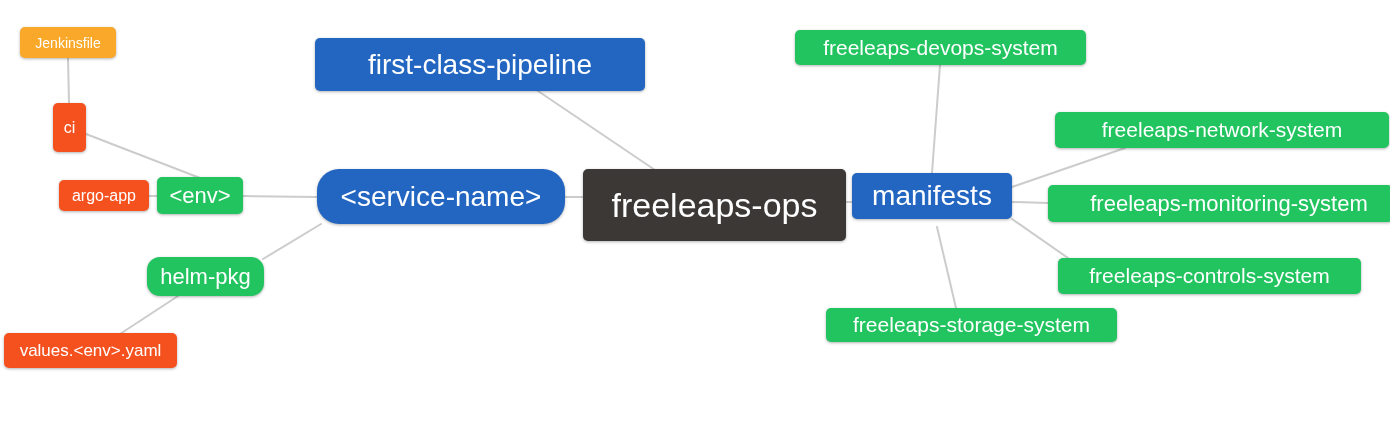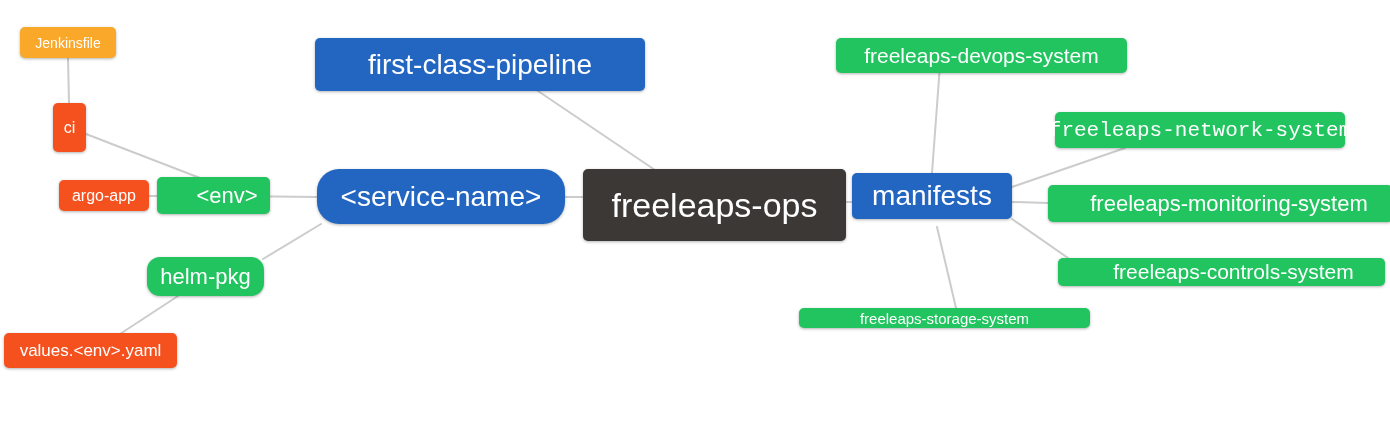--- a/index.html
+++ b/index.html
@@ -38,32 +38,32 @@
   }
   .c-blue   { background: var(--blue,   #2366c2); }
   .c-green  { background: var(--green,  #21c45f); }
   .c-dark   { background: var(--dark,   #3b3836); }
   .c-orange { background: var(--orange, #f9a82a); }
   .c-red    { background: var(--red,    #f4511e); }
 
   #n-jenkinsfile          { left: 20px;   top: 27px;  width: 96px;  height: 31px; font-size: 14px; }
   #n-ci                   { left: 53px;   top: 103px; width: 33px;  height: 49px; font-size: 16px; }
   #n-argo-app             { left: 31px;   top: 180px; width: 90px;  height: 31px; font-size: 16px; margin-left: 28px; }
-  #n-env                  { left: 157px;  top: 177px; width: 86px;  height: 37px; font-size: 22px; padding-left: 27px; }
+  #n-env                  { left: 157px;  top: 177px; width: 86px;  height: 37px; font-size: 22px; }
   #n-helm-pkg             { left: 147px;  top: 257px; width: 117px; height: 39px; font-size: 22px; border-radius: 13px; }
   #n-values-env-yaml      { left: 4px;    top: 333px; width: 173px; height: 35px; font-size: 17px; }
   #n-first-class-pipeline { left: 315px;  top: 38px;  width: 330px; height: 53px; font-size: 28px; }
   #n-service-name         { left: 317px;  top: 169px; width: 248px; height: 55px; font-size: 28px; border-radius: 22px; }
   #n-freeleaps-ops        { left: 583px;  top: 169px; width: 263px; height: 72px; font-size: 34px; }
   #n-manifests            { left: 852px;  top: 173px; width: 160px; height: 46px; font-size: 28px; }
-  #n-devops-system        { left: 836px;  top: 30px;  width: 291px; height: 35px; font-size: 21px; margin-top: 8px; }
-  #n-network-system       { left: 1055px; top: 112px; width: 290px; height: 36px; font-size: 21px; font-family: Liberation Mono, monospace; }
+  #n-devops-system        { left: 795px;  top: 30px;  width: 291px; height: 35px; font-size: 21px; }
+  #n-network-system       { left: 1055px; top: 112px; width: 334px; height: 36px; font-size: 21px; }
   #n-monitoring-system    { left: 1048px; top: 185px; width: 328px; height: 37px; font-size: 22px; padding-left: 17px; }
-  #n-controls-system      { left: 1058px; top: 258px; width: 303px; height: 28px; font-size: 21px; padding-left: 24px; }
-  #n-storage-system       { left: 799px;  top: 308px; width: 291px; height: 20px; font-size: 15px; }
+  #n-controls-system      { left: 1058px; top: 258px; width: 303px; height: 36px; font-size: 21px; }
+  #n-storage-system       { left: 826px;  top: 308px; width: 291px; height: 34px; font-size: 21px; }
 </style>
 </head>
 <body>
 
 <div class="canvas">
 
   <svg class="edges" viewBox="0 0 1390 421" xmlns="http://www.w3.org/2000/svg">
     <line x1="68" y1="58" x2="69" y2="103"></line>
     <line x1="86" y1="134" x2="200" y2="178"></line>
     <line x1="121" y1="196" x2="157" y2="196"></line>

